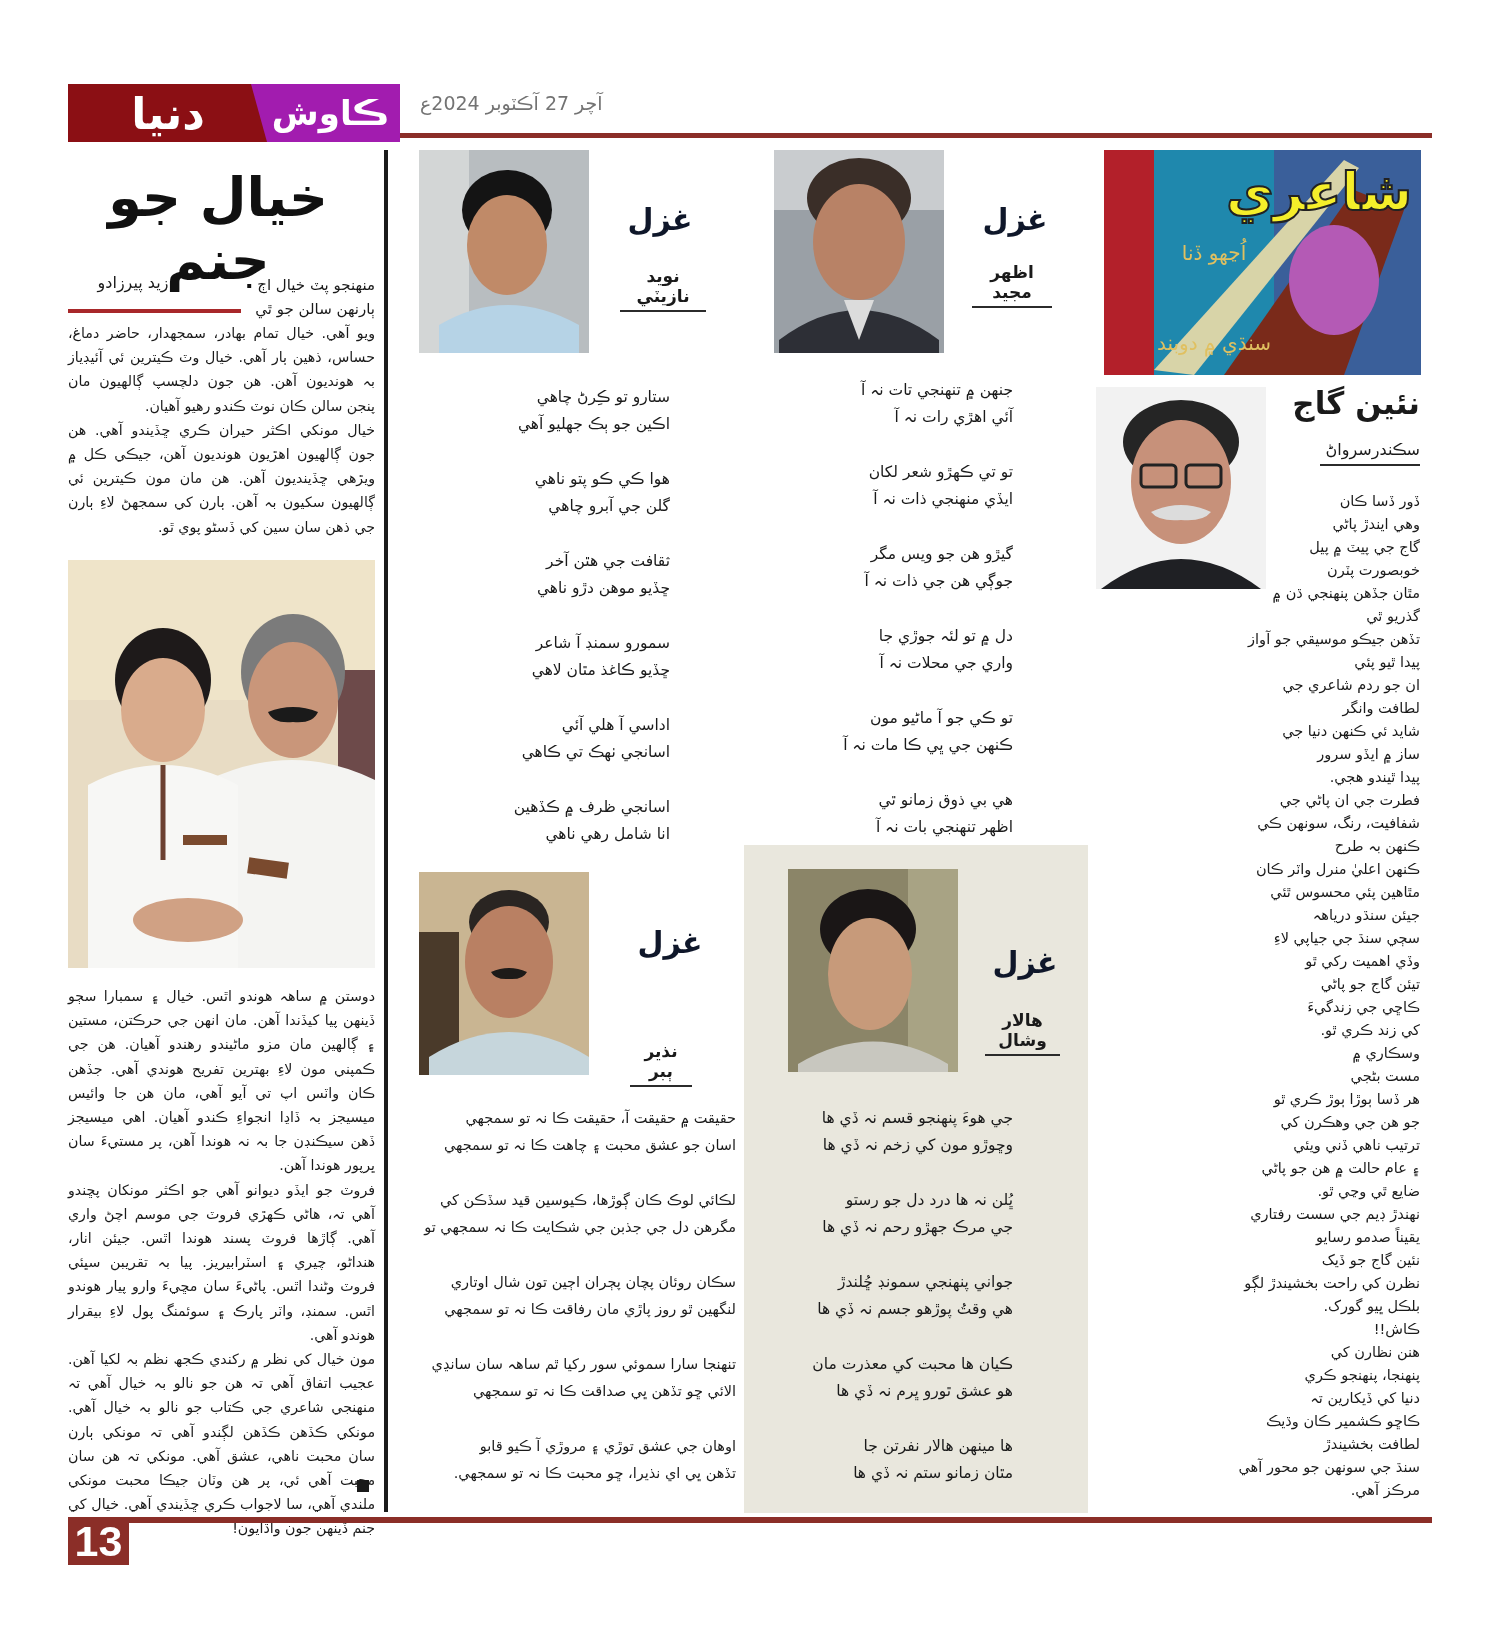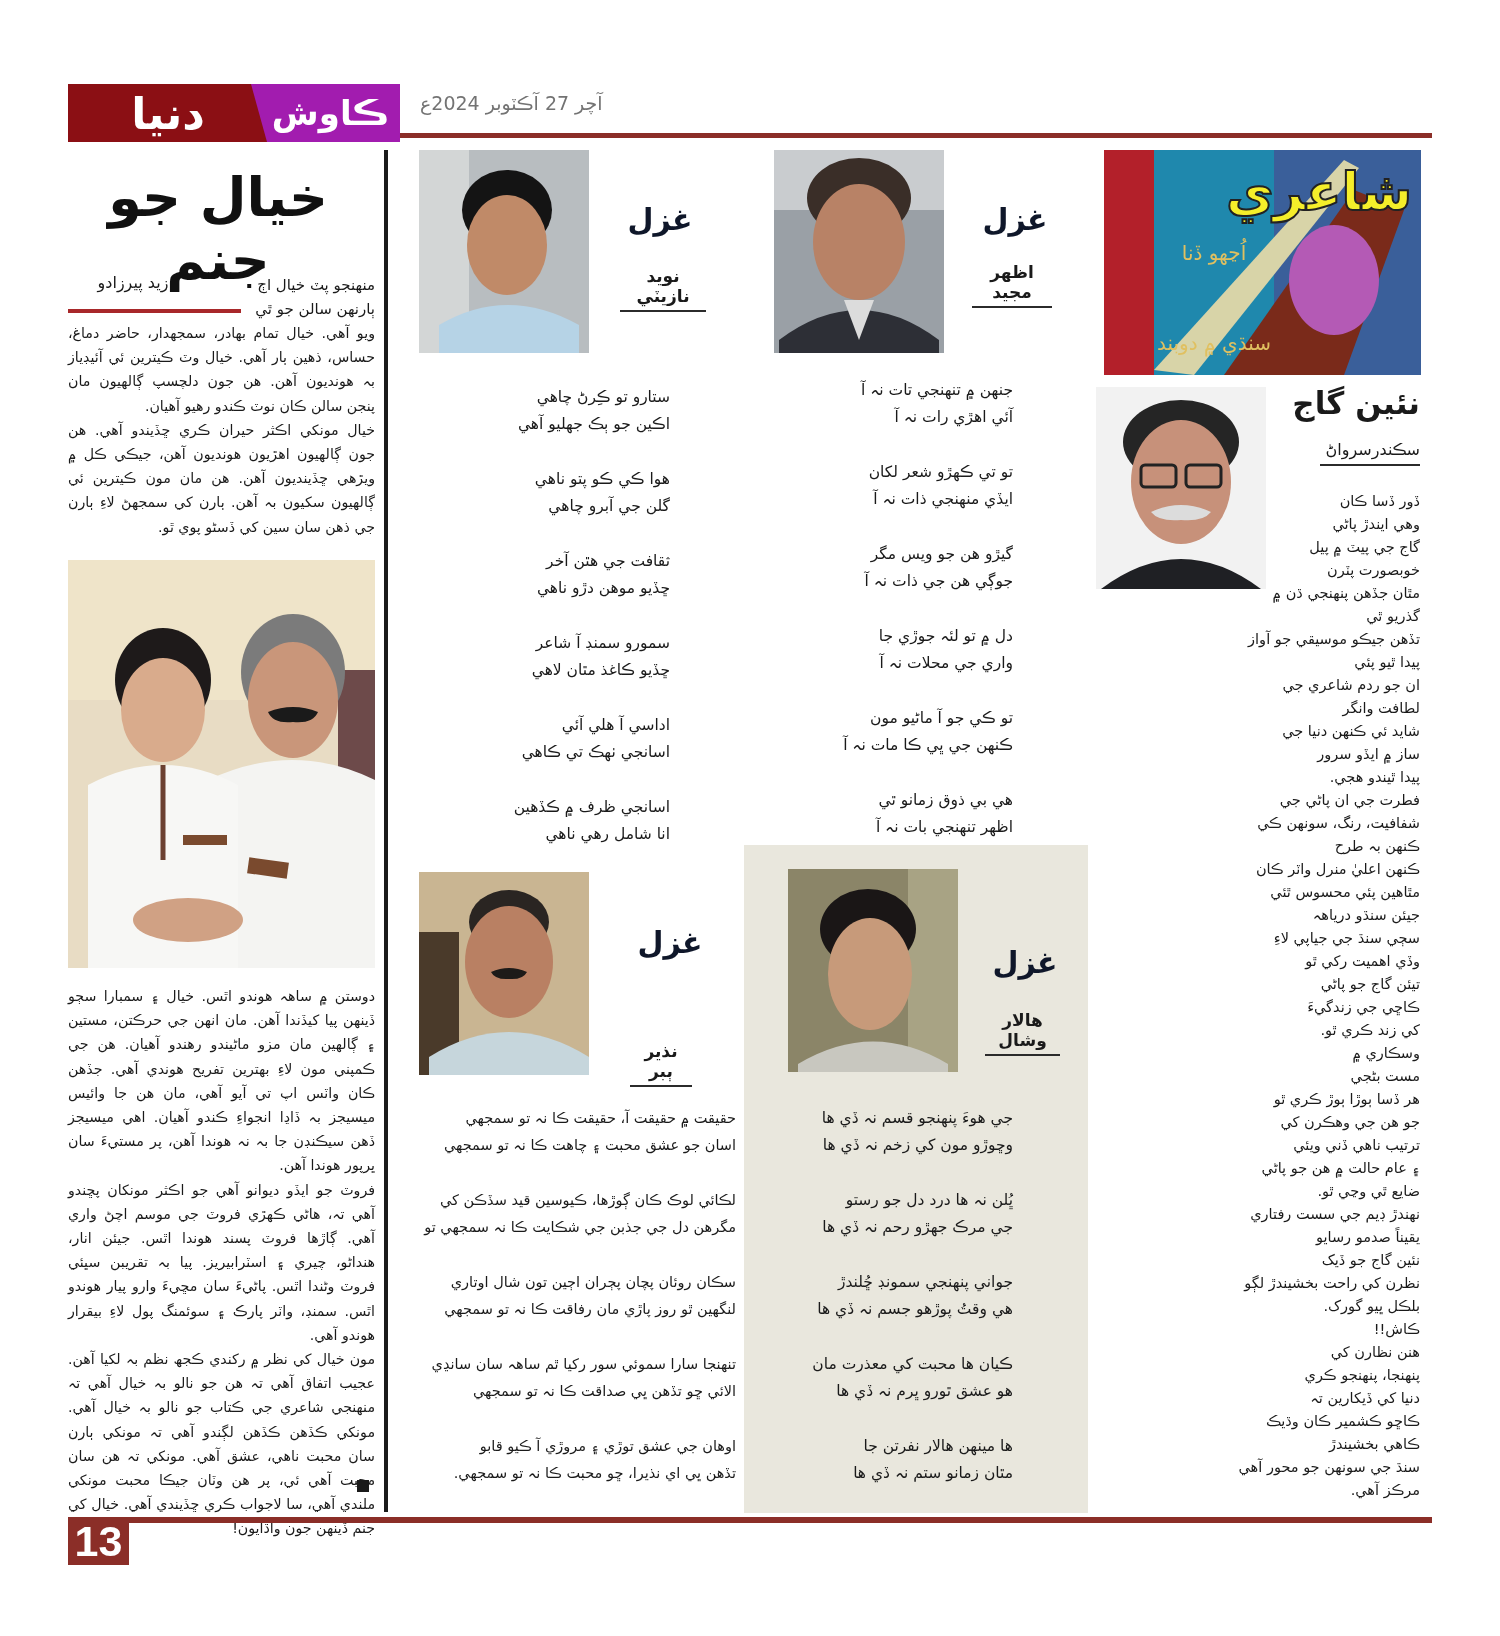--- a/index.html
+++ b/index.html
@@ -312,19 +312,19 @@
   <div>نهندڙ ڊيم جي سست رفتاري</div>
   <div>يقيناً صدمو رسايو</div>
   <div>نئين گاج جو ڏيک</div>
   <div>نظرن کي راحت بخشيندڙ لڳو</div>
   <div>بلڪل ڀيو گورک.</div>
   <div>ڪاش!!</div>
   <div>هنن نظارن کي</div>
   <div>پنهنجا، پنهنجو ڪري</div>
   <div>دنيا کي ڏيکارين تہ</div>
   <div>ڪاڇو ڪشمير ڪان وڌيڪ</div>
-  <div>ڪاهي بخشيندڙ</div>
+  <div>لطافت بخشيندڙ</div>
   <div>سنڌ جي سونهن جو محور آهي</div>
   <div>مرڪز آهي.</div>
 </div>
 
 <div class="footer-rule"></div>
 <div class="page-num">13</div>
 
 </body></html>

